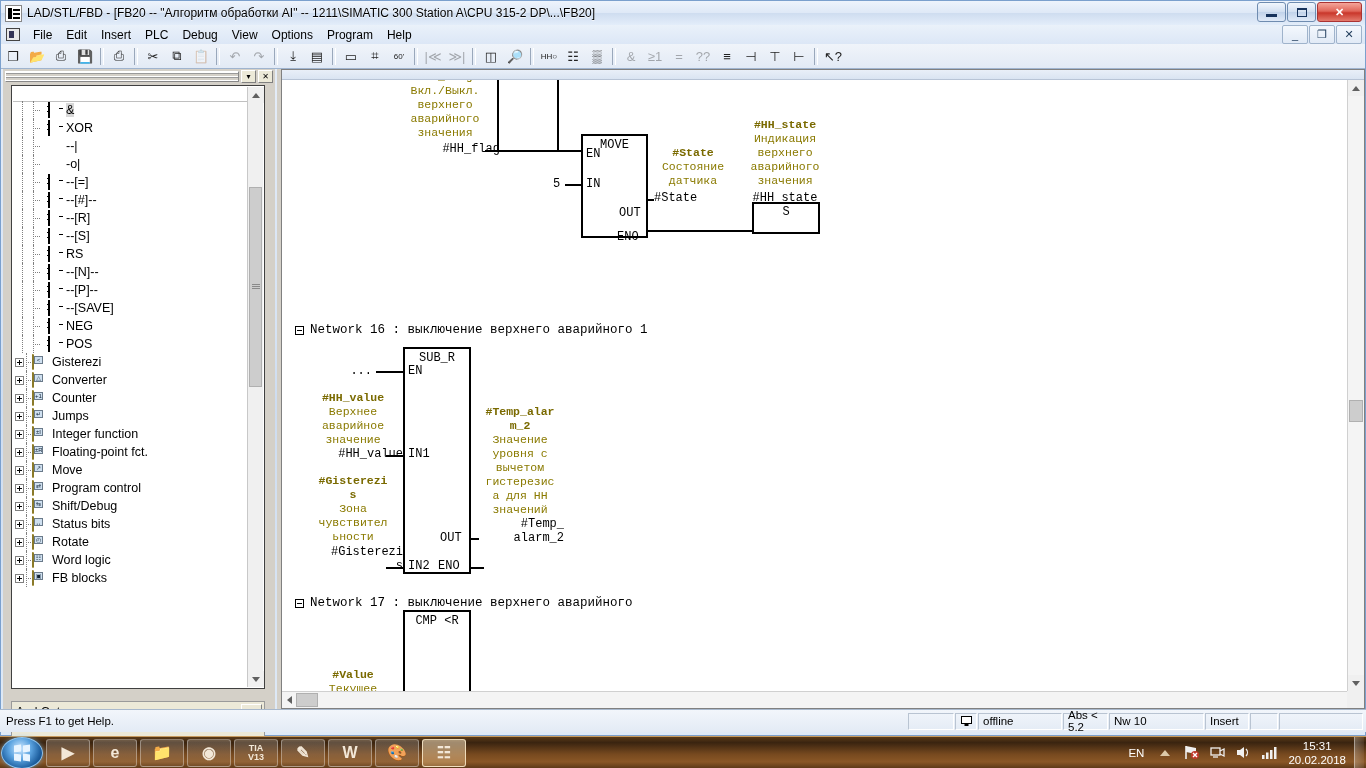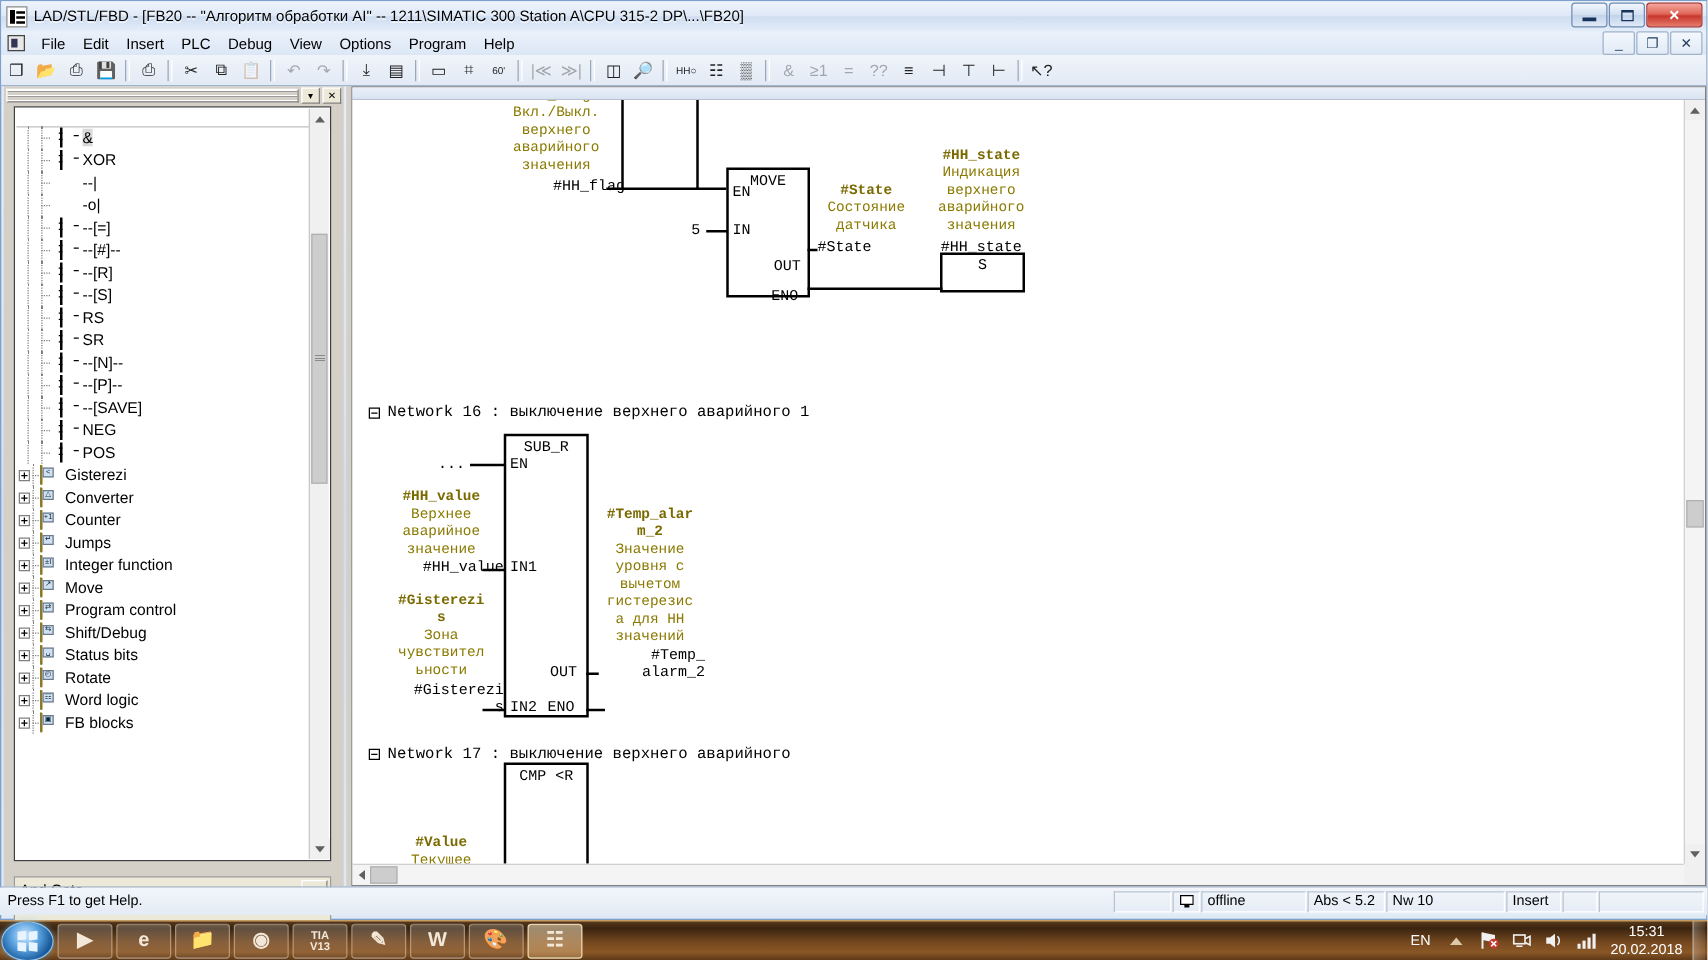--- a/index.html
+++ b/index.html
@@ -568,26 +568,20 @@
               <div class="tnode">
                 <span class="indent"></span>
                 <span class="dash"></span>
                 <span class="ic"><span class="ic-box"></span></span>
                 <span class="tnode-label">RS</span>
               </div>
               <div class="tnode">
                 <span class="indent"></span>
                 <span class="dash"></span>
                 <span class="ic"><span class="ic-box"></span></span>
-                <span class="tnode-label">SR</span>
-              </div>
-              <div class="tnode">
-                <span class="indent"></span>
-                <span class="dash"></span>
-                <span class="ic"><span class="ic-box"></span></span>
                 <span class="tnode-label">--[N]--</span>
               </div>
               <div class="tnode">
                 <span class="indent"></span>
                 <span class="dash"></span>
                 <span class="ic"><span class="ic-box"></span></span>
                 <span class="tnode-label">--[P]--</span>
               </div>
               <div class="tnode">
                 <span class="indent"></span>
@@ -639,20 +633,28 @@
                 <span class="ic"><span class="ic-folder"><span class="tag">↵</span></span></span>
                 <span class="tnode-label">Jumps</span>
               </div>
               <div class="tnode">
                 <span class="expander">
                   <span class="box"></span>
                 </span>
                 <span class="dash" style="width: 6px;"></span>
                 <span class="ic"><span class="ic-folder"><span class="tag">±I</span></span></span>
                 <span class="tnode-label">Integer function</span>
+              </div>
+              <div class="tnode">
+                <span class="expander">
+                  <span class="box"></span>
+                </span>
+                <span class="dash" style="width: 6px;"></span>
+                <span class="ic"><span class="ic-folder"><span class="tag">±R</span></span></span>
+                <span class="tnode-label">Floating-point fct.</span>
               </div>
               <div class="tnode">
                 <span class="expander">
                   <span class="box"></span>
                 </span>
                 <span class="dash" style="width: 6px;"></span>
                 <span class="ic"><span class="ic-folder"><span class="tag">↗</span></span></span>
                 <span class="tnode-label">Move</span>
               </div>
               <div class="tnode">
@@ -866,21 +868,21 @@
     <div class="sb-msg">Press F1 to get Help.</div>
     <div style="margin-left:auto;display:flex;align-items:center;">
       <div class="sb-cell" style="width:46px;"></div>
       <div class="sb-cell" style="width:22px;justify-content:center;">
         <svg width="11" height="11" viewBox="0 0 11 11">
             <rect x="0.5" y="0.5" width="10" height="7" fill="#fff" stroke="#000"></rect>
             <rect x="3.5" y="8" width="4" height="2" fill="#000"></rect>
           </svg>
       </div>
       <div class="sb-cell" style="width:84px;">offline</div>
-      <div class="sb-cell" style="width:62px;">Abs &lt; 5.2</div>
+      <div class="sb-cell" style="width:45px;">Abs &lt; 5.2</div>
       <div class="sb-cell" style="width:95px;">Nw 10</div>
       <div class="sb-cell" style="width:44px;">Insert</div>
       <div class="sb-cell" style="width:28px;"></div>
       <div class="sb-cell" style="width:84px;margin-right:3px;"></div>
     </div>
   </div>
 
   <div class="taskbar">
     <div class="start-orb">
       <div class="orb-logo">

